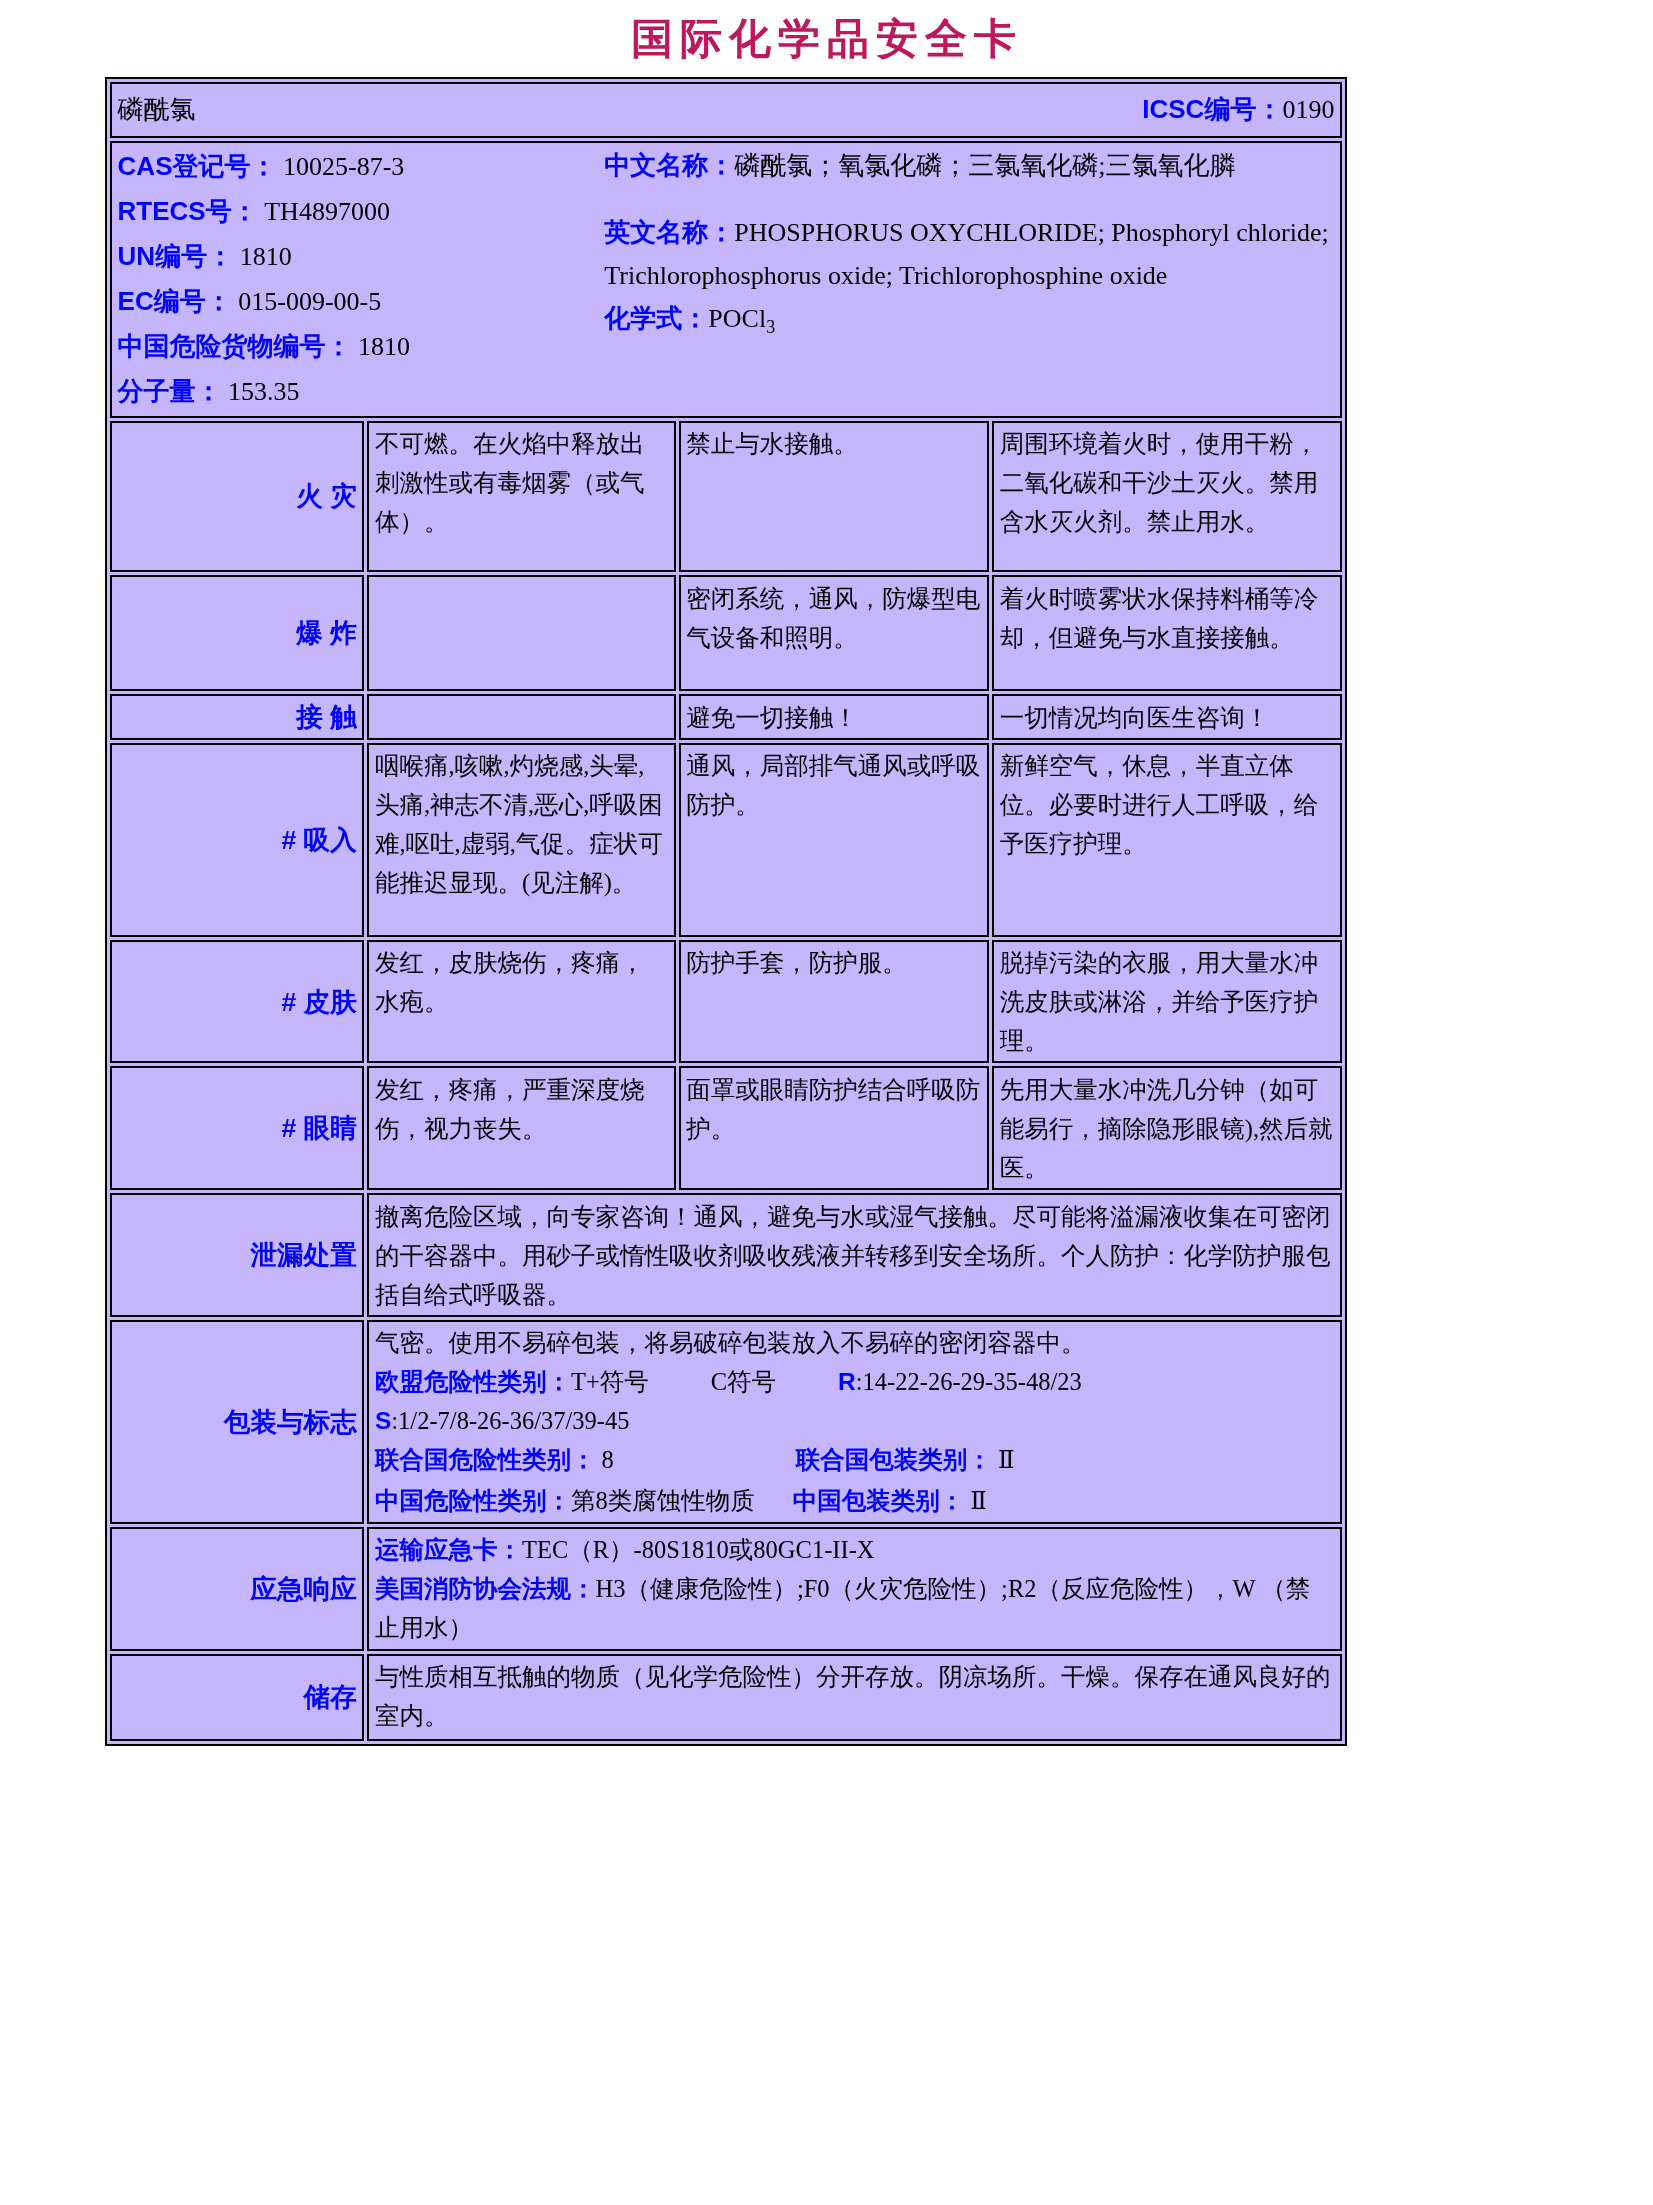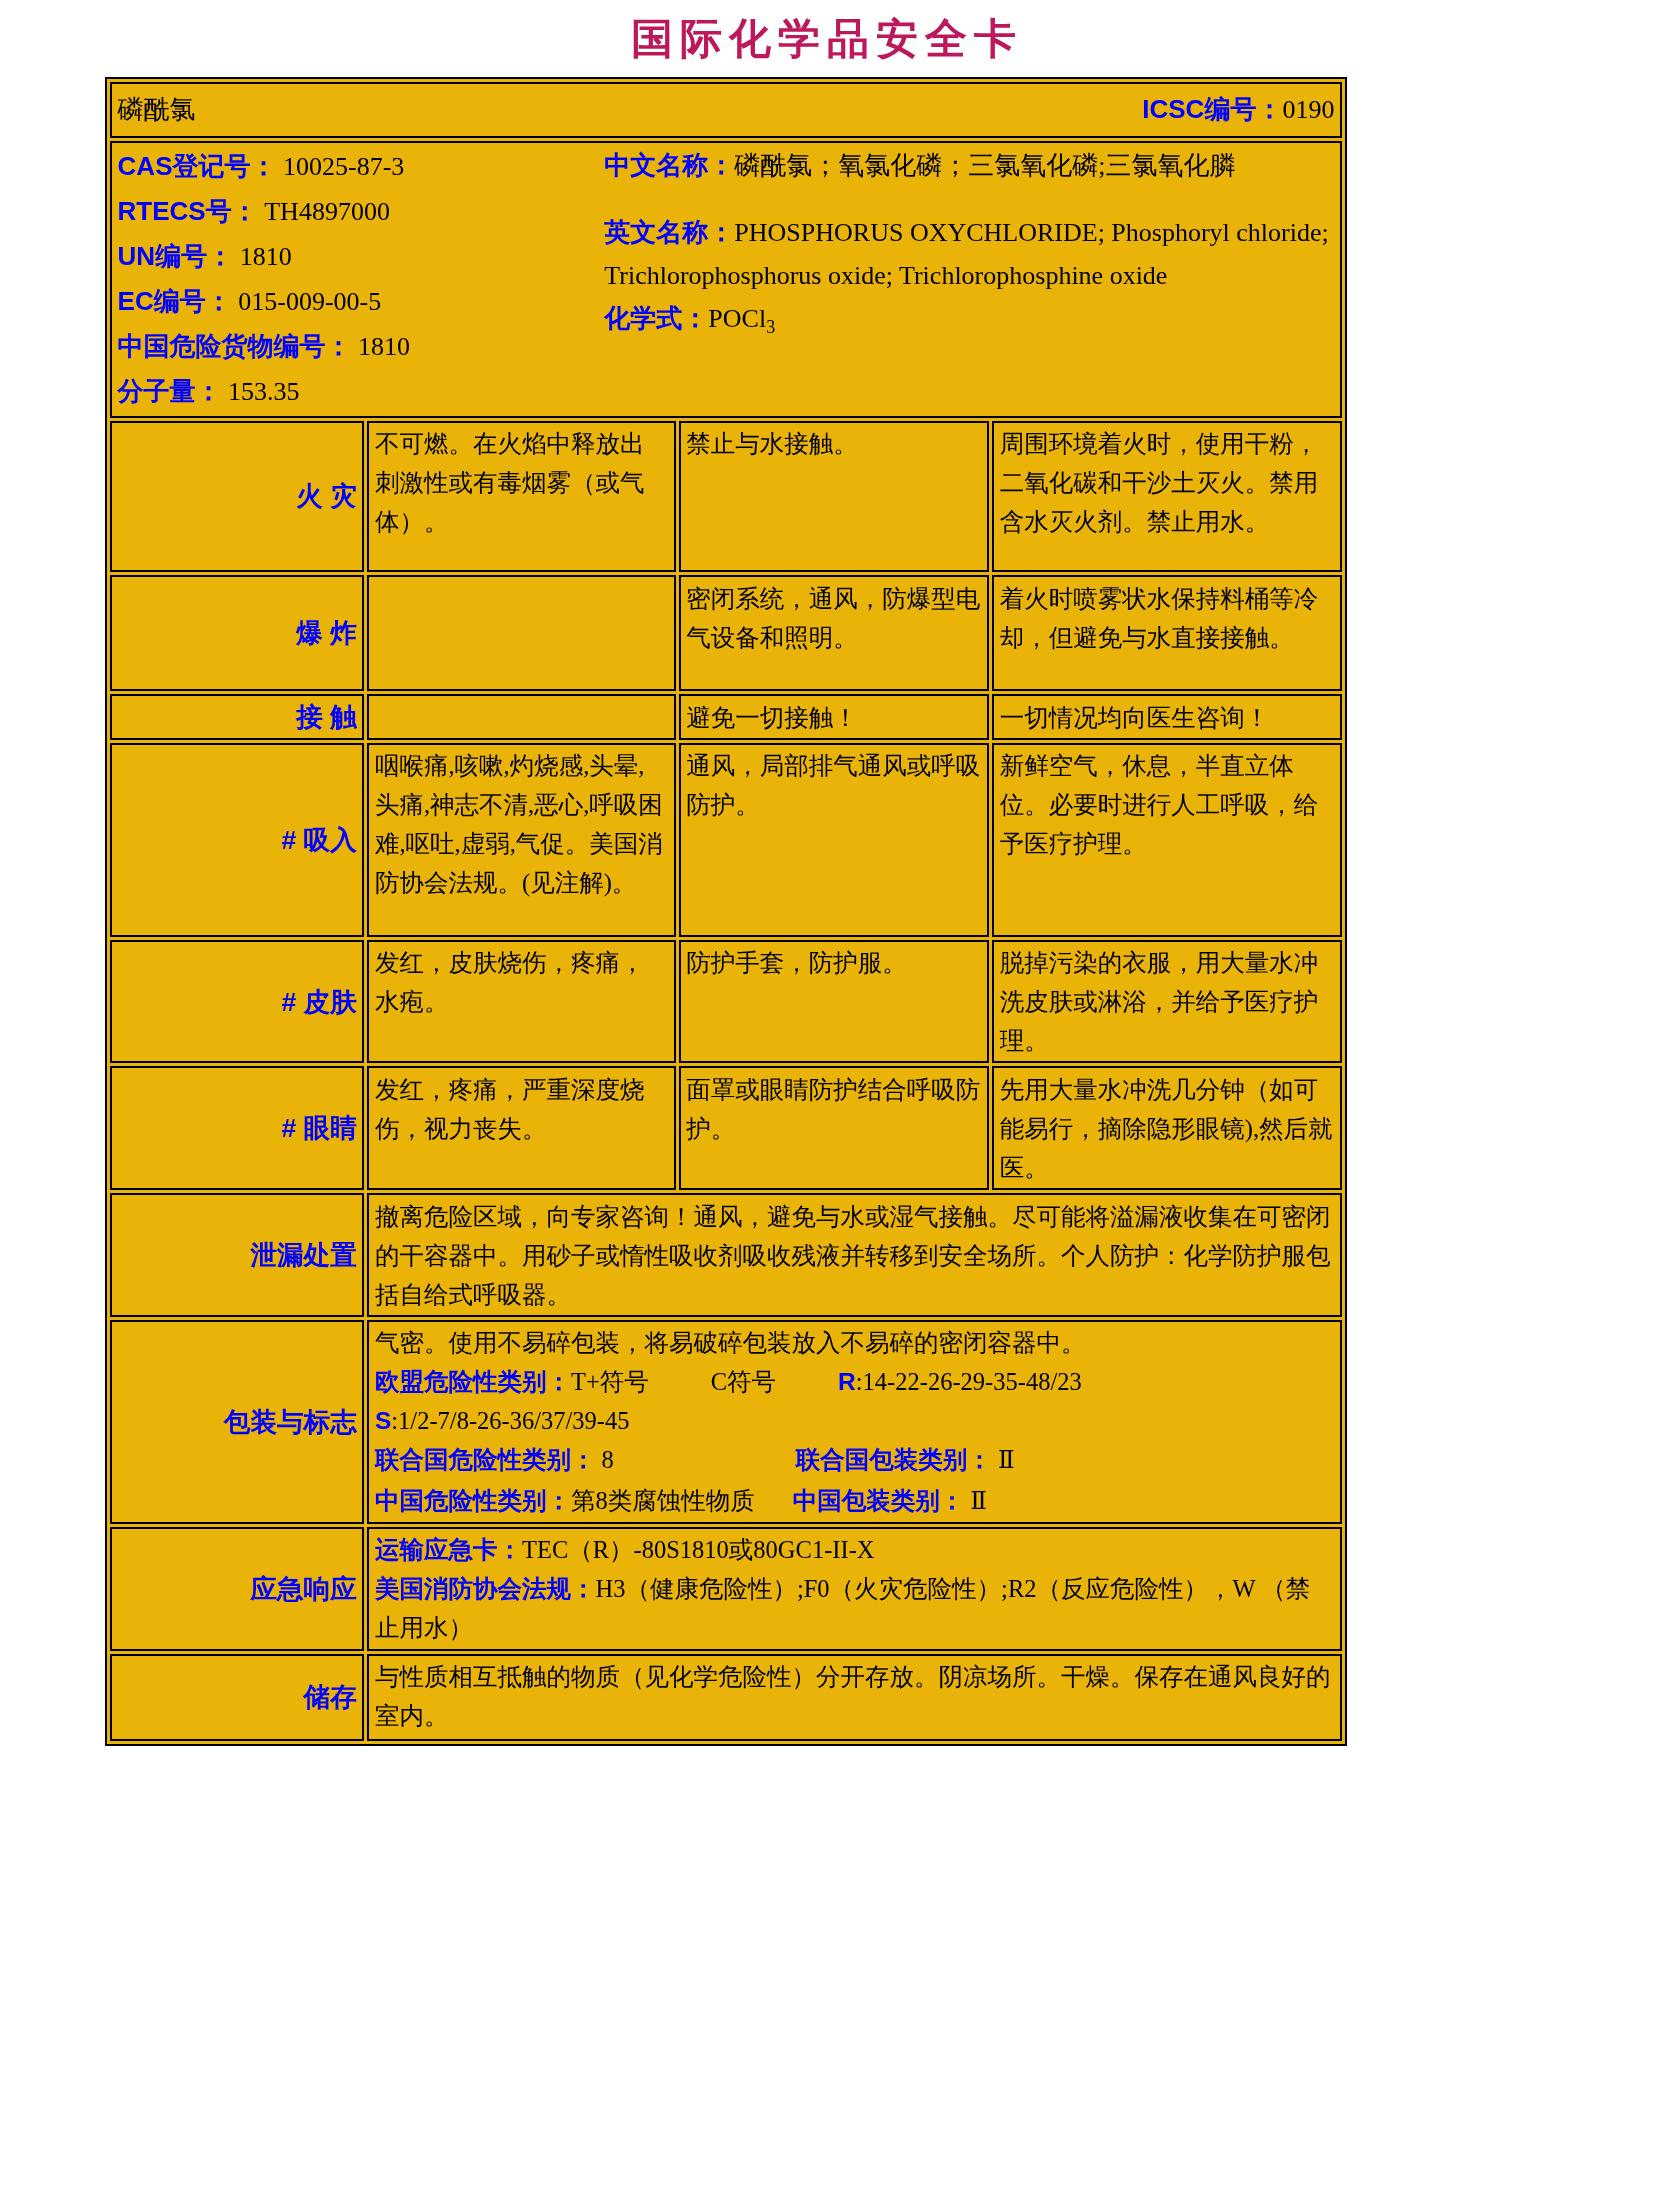--- a/index.html
+++ b/index.html
@@ -8,21 +8,21 @@
     font-family:"Liberation Serif","DejaVu Serif",serif;color:#000;
   }
   .title{
     margin:11.2px 0 9.8px 0;text-align:center;color:#be185d;
     font-family:"Liberation Sans","DejaVu Sans",sans-serif;
     font-size:42px;font-weight:bold;letter-spacing:7px;
   }
   table.card{
     margin-left:105px;width:1242px;table-layout:fixed;
     border-collapse:separate;border-spacing:3.5px;
-    border:2.8px solid #000;background:#eab308;
+    border:2.8px solid #000;background:#c4b5fd;
   }
   col.c1{width:20.8%} col.c2{width:25.2%} col.c3{width:25.4%} col.c4{width:28.6%}
   td{
     border:2.1px solid #000;padding:1.4px 5.6px;vertical-align:top;
     font-size:24.5px;line-height:39px;word-break:break-all;
   }
   .lbl{
     font-family:"Liberation Sans","DejaVu Sans",sans-serif;
     font-weight:bold;color:#0000ff;
   }
@@ -119,21 +119,21 @@
 
     <tr class="r-contact">
       <td class="label-cell lbl">接 触</td>
       <td></td>
       <td>避免一切接触！</td>
       <td>一切情况均向医生咨询！</td>
     </tr>
 
     <tr class="r-inhale">
       <td class="label-cell lbl"># 吸入</td>
-      <td>咽喉痛,咳嗽,灼烧感,头晕,头痛,神志不清,恶心,呼吸困难,呕吐,虚弱,气促。美国消防协会法规。(见注解)。</td>
+      <td>咽喉痛,咳嗽,灼烧感,头晕,头痛,神志不清,恶心,呼吸困难,呕吐,虚弱,气促。症状可能推迟显现。(见注解)。</td>
       <td>通风，局部排气通风或呼吸防护。</td>
       <td>新鲜空气，休息，半直立体位。必要时进行人工呼吸，给予医疗护理。</td>
     </tr>
 
     <tr class="r-skin">
       <td class="label-cell lbl"># 皮肤</td>
       <td>发红，皮肤烧伤，疼痛，水疱。</td>
       <td>防护手套，防护服。</td>
       <td>脱掉污染的衣服，用大量水冲洗皮肤或淋浴，并给予医疗护理。</td>
     </tr>

